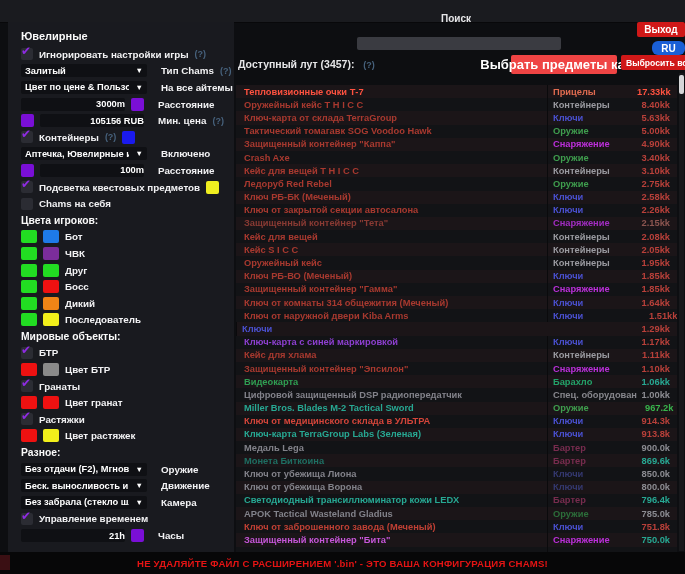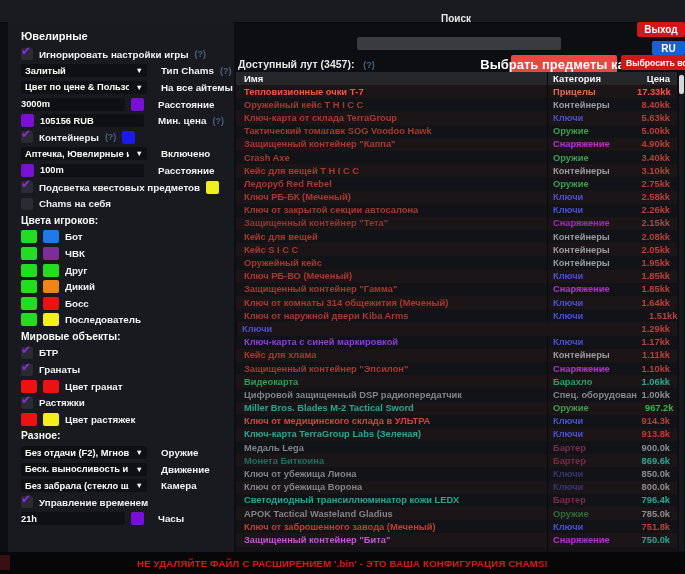--- a/index.html
+++ b/index.html
@@ -16,35 +16,35 @@
   .panel-inner{padding:8px 6px 0 13px;}
   .p-title{font-size:11px;font-weight:bold;color:#fafafa;height:16px;}
   .row{height:16.6px;display:flex;align-items:center;gap:6px;font-size:9.8px;font-weight:bold;color:#f2f2f4;white-space:nowrap;}
   .sec{height:16.6px;display:flex;align-items:center;font-size:10.3px;font-weight:bold;color:#fafafa;}
   .cb{width:12px;height:12px;background:#2b2c33;border-radius:2px;position:relative;flex:none;}
   .cb .mark{position:absolute;left:0px;top:-4px;font-size:12px;color:#8e2be2;font-weight:bold;}
   .dd{width:118px;height:13px;background:#0f1014;border-radius:2px;display:flex;align-items:center;justify-content:space-between;
       padding:0 4px;font-size:9.3px;font-weight:bold;color:#fff;flex:none;overflow:hidden;}
   .dd .val{overflow:hidden;white-space:nowrap;max-width:104px;}
   .dd .car{font-size:7.5px;color:#fff;flex:none;margin-left:2px;}
-  .inp{width:104px;height:13px;background:#0f1014;border:none;border-radius:2px;text-align:left;
+  .inp{width:104px;height:13px;background:#0f1014;border:none;border-radius:2px;text-align:right;
        font-size:9.3px;font-weight:bold;color:#fff;font-family:inherit;flex:none;padding:0;}
   .sw{width:13px;height:13px;border-radius:2px;flex:none;}
   .sw2{width:16px;height:13px;border-radius:2px;flex:none;}
   .hint{color:#47627d;font-size:9px;font-weight:bold;}
   .lblgap{margin-left:8px;}
 
   
   .search-label{position:absolute;left:441px;top:13px;font-size:10px;font-weight:bold;}
   .search-input{position:absolute;left:357px;top:37px;width:196px;height:13px;background:#3a3b41;border:none;border-radius:2px;
        color:#fff;font-size:10px;padding:0 4px;font-family:inherit;}
   .btn{position:absolute;border:none;color:#fff;font-weight:bold;font-family:inherit;border-radius:2px;
        display:flex;align-items:center;justify-content:center;padding:0 5px;cursor:pointer;white-space:nowrap;}
   .btn-exit{left:637px;top:22px;width:48px;height:15px;background:#d01818;font-size:10px;}
-  .btn-ru{left:652px;top:41px;width:33px;height:14px;background:#1a5fd6;font-size:10px;}
+  .btn-ru{left:652px;top:41px;width:33px;height:14px;background:#1a5fd6;font-size:10px;border-radius:6px;}
   .btn-kappa{left:511px;top:55px;width:106px;height:19px;background:#ef4444;font-size:13px;}
   .btn-drop{left:621px;top:55px;width:74px;height:15px;background:#d01818;font-size:8.6px;justify-content:flex-start;overflow:hidden;}
   .loot-title{position:absolute;left:238px;top:58px;font-size:10.5px;font-weight:bold;}
   .loot-title .hint{margin-left:6px;}
 
   .table{position:absolute;left:236px;top:72px;width:441px;height:480px;overflow:hidden;}
   .thead{display:flex;align-items:center;height:13px;background:#26272b;font-size:9.5px;font-weight:bold;color:#f5f5f7;}
   .c-name{width:303px;padding-left:8px;overflow:hidden;white-space:nowrap;}
   .c-cat{width:84px;padding-left:5px;border-left:1px solid #0a0a0c;overflow:hidden;white-space:nowrap;align-self:stretch;display:flex;align-items:center;}
   .c-price{flex:1;text-align:right;padding-right:7px;overflow:hidden;white-space:nowrap;}
@@ -155,42 +155,47 @@
           <span class="sw2" style="background: rgb(123, 45, 155);"></span>
           <span>ЧВК</span>
         </div>
         <div class="row">
           <span class="sw2" style="background: rgb(34, 221, 34);"></span>
           <span class="sw2" style="background: rgb(34, 221, 34);"></span>
           <span>Друг</span>
         </div>
         <div class="row">
           <span class="sw2" style="background: rgb(34, 221, 34);"></span>
+          <span class="sw2" style="background: rgb(238, 17, 17);"></span>
+          <span>Босс</span>
+        </div>
+        <div class="row">
+          <span class="sw2" style="background: rgb(34, 221, 34);"></span>
           <span class="sw2" style="background: rgb(240, 132, 22);"></span>
           <span>Дикий</span>
         </div>
         <div class="row">
           <span class="sw2" style="background: rgb(34, 221, 34);"></span>
-          <span class="sw2" style="background: rgb(238, 17, 17);"></span>
-          <span>Босс</span>
-        </div>
-        <div class="row">
-          <span class="sw2" style="background: rgb(34, 221, 34);"></span>
           <span class="sw2" style="background: rgb(242, 239, 27);"></span>
           <span>Последователь</span>
         </div>
       </div>
 
     <div class="sec">Мировые объекты:</div>
     <div id="world-objects">
         <div class="row">
           <span class="cb">
             <span class="mark">✔</span>
           </span>
           <span>БТР</span>
+        </div>
+        <div class="row">
+          <span class="sw2" style="background: rgb(238, 17, 17);"></span>
+          <span class="sw2" style="background: rgb(138, 138, 138);"></span>
+          <span>Цвет БТР</span>
         </div>
         <div class="row">
           <span class="cb">
             <span class="mark">✔</span>
           </span>
           <span>Гранаты</span>
         </div>
         <div class="row">
           <span class="sw2" style="background: rgb(238, 17, 17);"></span>
           <span class="sw2" style="background: rgb(238, 17, 17);"></span>
@@ -255,25 +260,20 @@
 <button class="btn btn-ru">RU</button>
 
 <div class="loot-title">
   <span>Доступный лут (3457):</span>
   <span class="hint">(?)</span>
 </div>
 <button class="btn btn-kappa">Выбрать предметы каппа</button>
 <button class="btn btn-drop">Выбросить все</button>
 
 <div class="table">
-  <div class="thead">
-    <div class="c-name">Имя</div>
-    <div class="c-cat">Категория</div>
-    <div class="c-price">Цена</div>
-  </div>
   <div class="tbody" id="loot-body">
       <div class="tr">
         <div class="c-name" style="color: rgb(255, 82, 64);">Тепловизионные очки Т-7</div>
         <div class="c-cat" style="color: rgb(224, 107, 80);">Прицелы</div>
         <div class="c-price" style="color: rgb(255, 82, 64);">17.33kk</div>
       </div>
       <div class="tr">
         <div class="c-name" style="color: rgb(168, 57, 47);">Оружейный кейс T H I C C</div>
         <div class="c-cat" style="color: rgb(154, 154, 160);">Контейнеры</div>
         <div class="c-price" style="color: rgb(185, 64, 58);">8.40kk</div>

